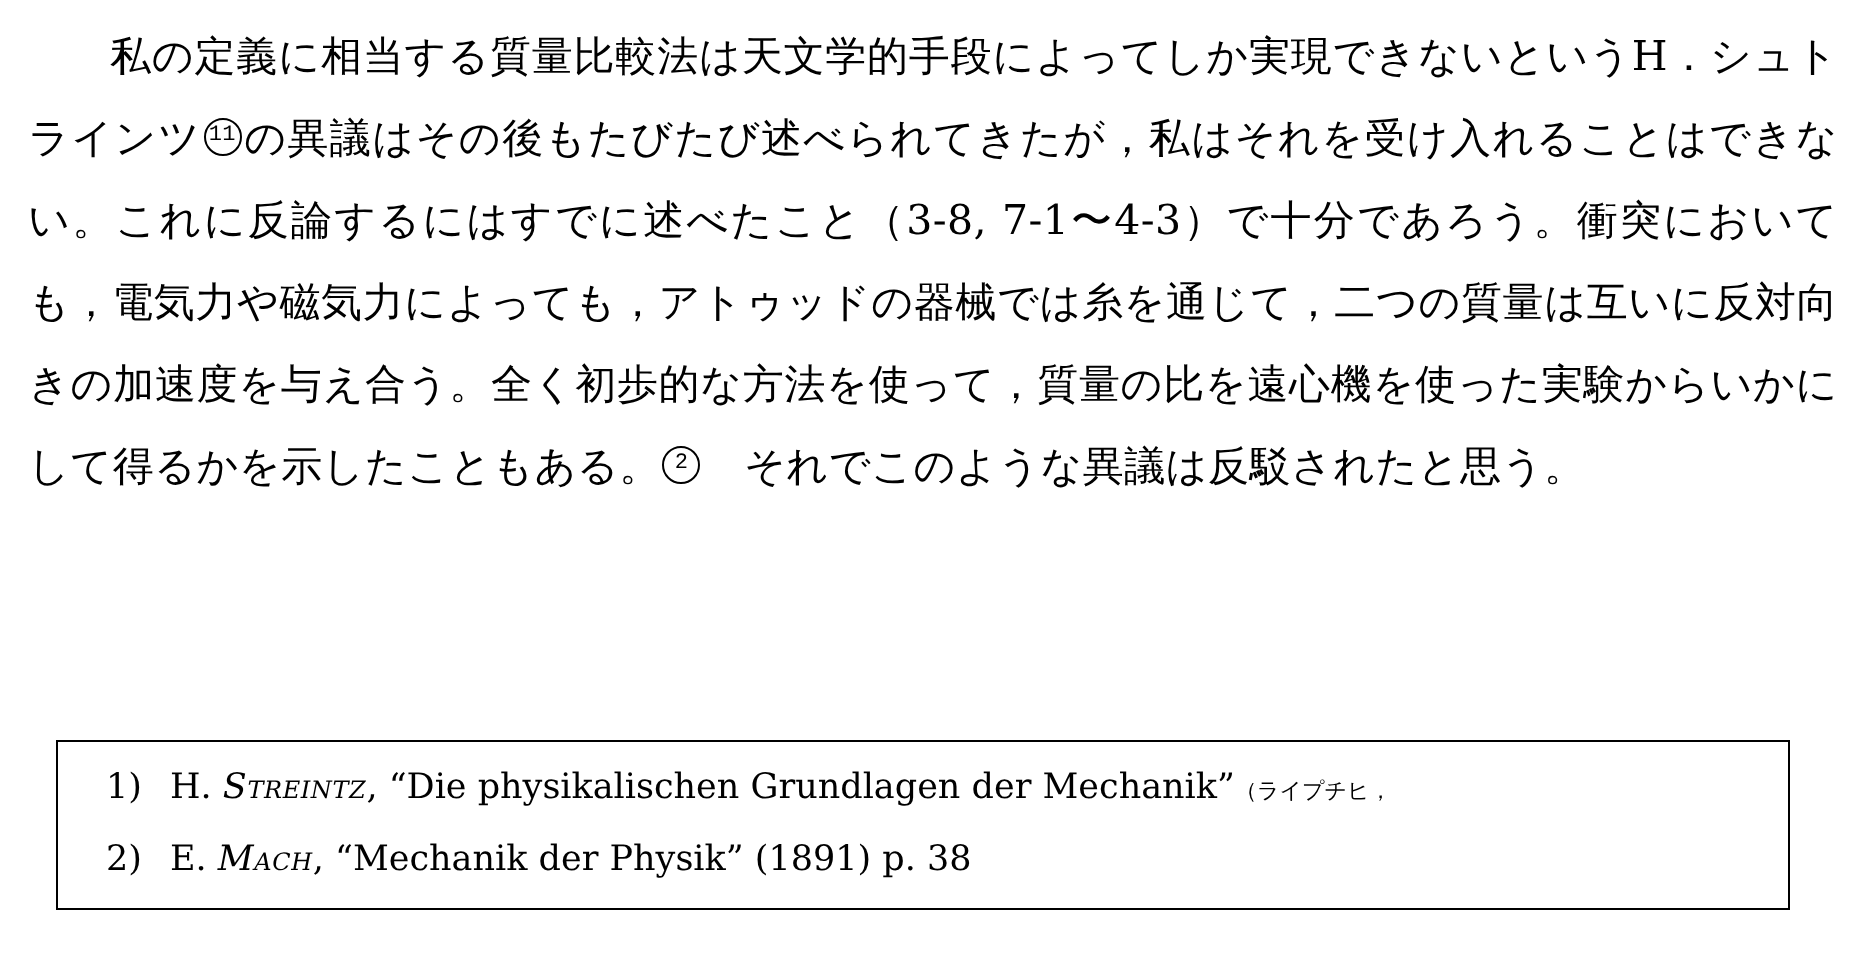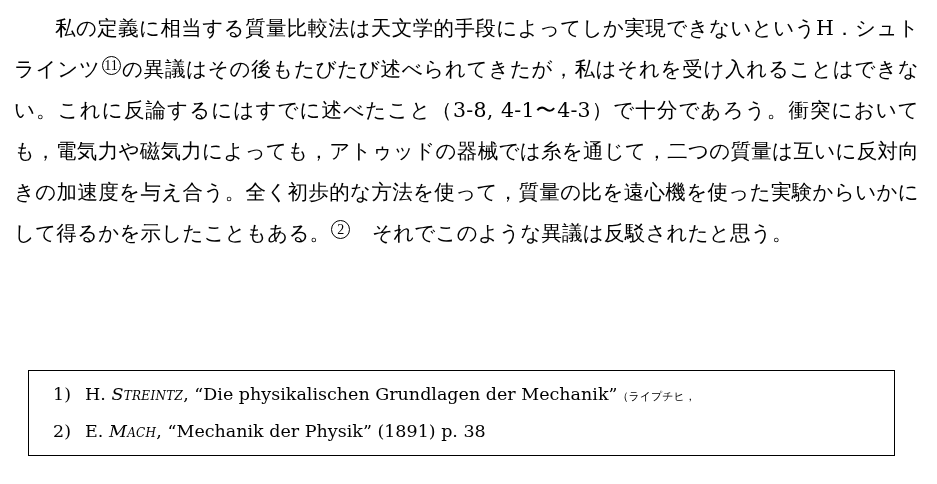--- a/index.html
+++ b/index.html
@@ -33,22 +33,22 @@
     margin: 0;
     text-indent: 2em;
   }
   .marker {
     display: inline-block;
     width: 17px;
     height: 17px;
     line-height: 17px;
     border: 1.3px solid #000;
     border-radius: 50%;
-    font-family: Liberation Serif, serif;
-    font-size: 14px;
+    font-family: Liberation Mono, monospace;
+    font-size: 11px;
     text-align: center;
     vertical-align: 6px;
     text-indent: 0;
     margin: 0 1px;
   }
   .notes-box {
     position: absolute;
     left: 28px;
     top: 370px;
     width: 867px;
@@ -89,21 +89,21 @@
   .note-line2 {
     padding-left: 42px;
   }
 </style>
 </head>
 <body>
 
 <div class="page">
 
   <div class="body-text">
-    <p><span>私の定義に相当する質量比較法は天文学的手段によってしか実現できないというH．シュトラインツ</span><span class="marker">11</span><span>の異議はその後もたびたび述べられてきたが，私はそれを受け入れることはできない。これに反論するにはすでに述べたこと（3-8, 4-1〜4-3）で十分であろう。衝突においても，電気力や磁気力によっても，アトゥッドの器械では糸を通じて，二つの質量は互いに反対向きの加速度を与え合う。全く初歩的な方法を使って，質量の比を遠心機を使った実験からいかにして得るかを示したこともある。</span><span class="marker">2</span>　<span>それでこのような異議は反駁されたと思う。</span></p>
+    <p><span>私の定義に相当する質量比較法は天文学的手段によってしか実現できないというH．シュトラインツ</span><span class="marker">11</span><span>の異議はその後もたびたび述べられてきたが，私はそれを受け入れることはできない。これに反論するにはすでに述べたこと（3-8, 7-1〜4-3）で十分であろう。衝突においても，電気力や磁気力によっても，アトゥッドの器械では糸を通じて，二つの質量は互いに反対向きの加速度を与え合う。全く初歩的な方法を使って，質量の比を遠心機を使った実験からいかにして得るかを示したこともある。</span><span class="marker">2</span>　<span>それでこのような異議は反駁されたと思う。</span></p>
   </div>
 
   <div class="notes-box">
 
     <div class="note">
       <div class="note-num">1)</div>
       <div class="note-text">
         <span>H.</span>
         <span class="sc">Streintz</span><span>,</span>
         <span>“Die physikalischen Grundlagen der Mechanik”</span><span class="jp">（ライプチヒ，</span>

